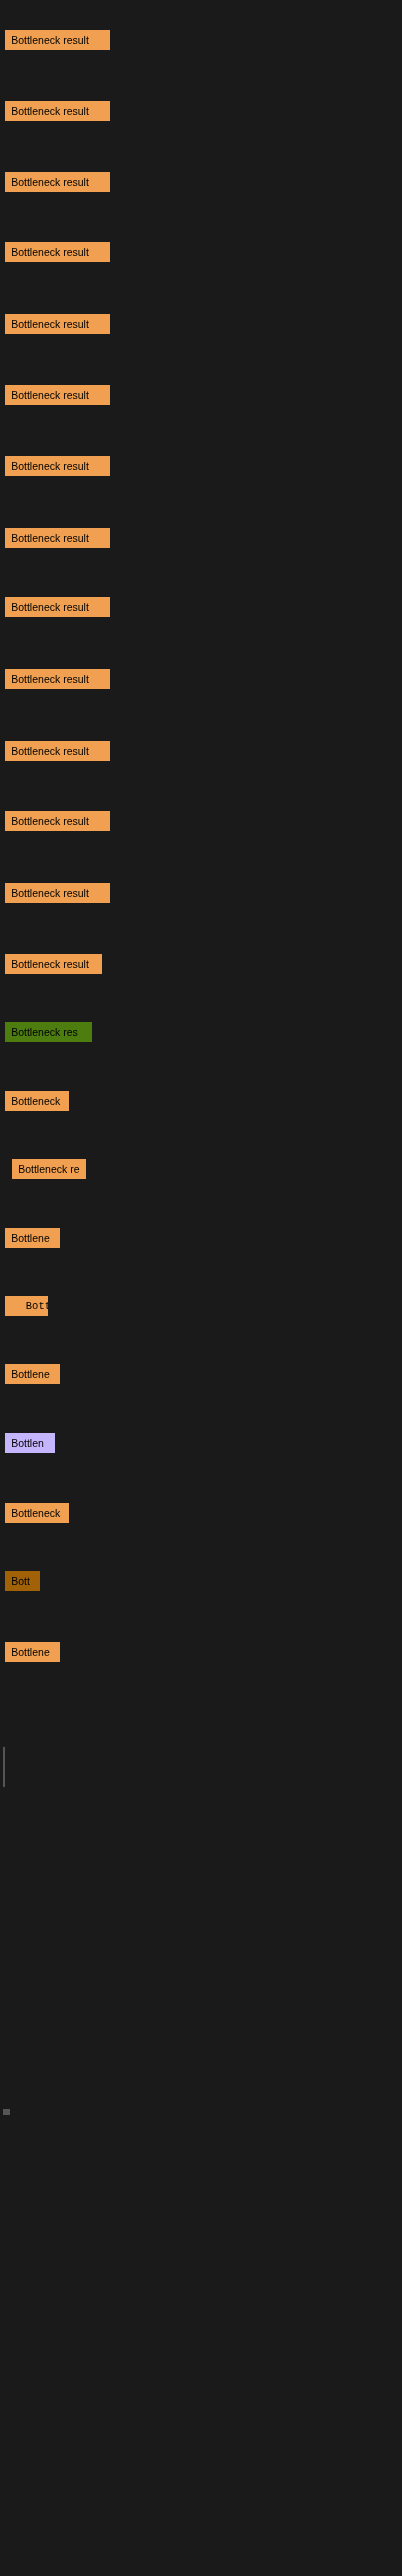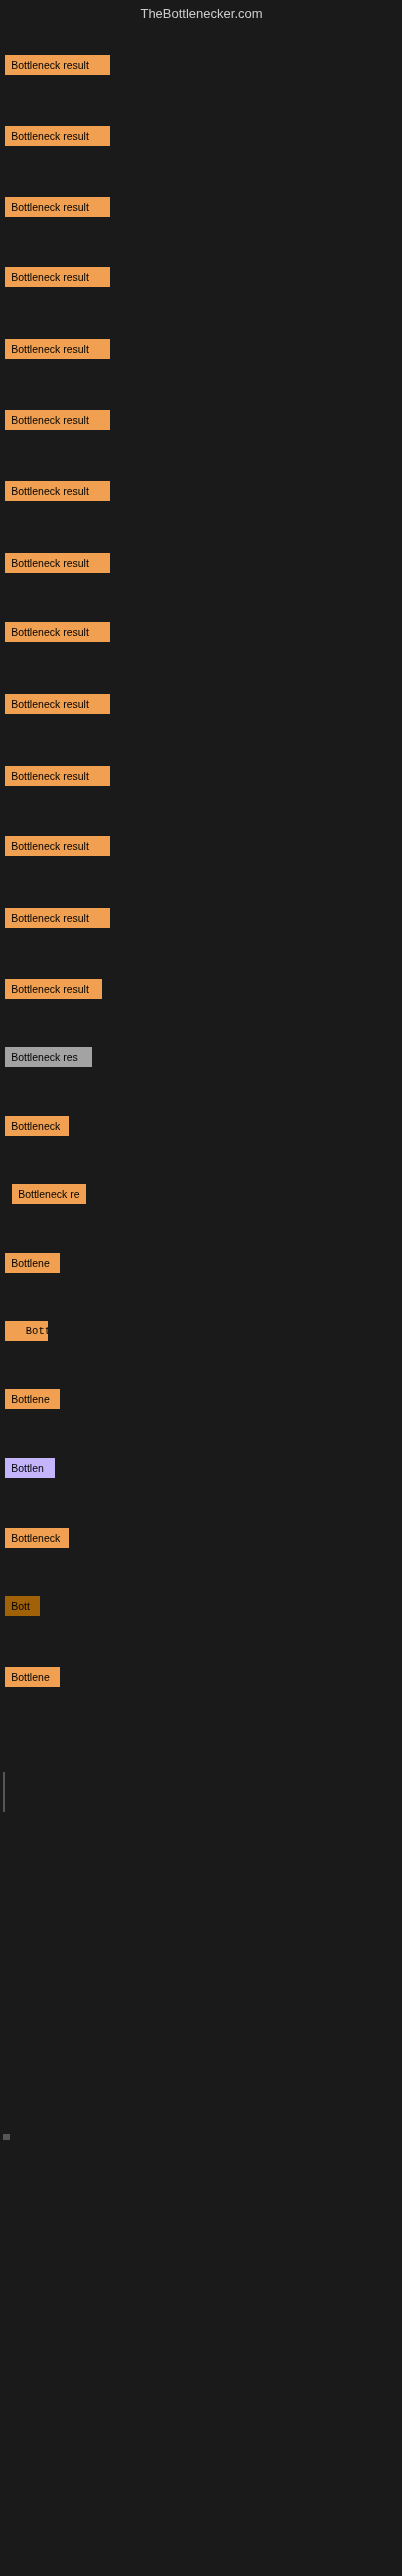--- a/index.html
+++ b/index.html
@@ -14,38 +14,37 @@
       background-color: #1a1a1a;
       font-family: Arial, sans-serif;
       position: relative;
     }
   </style>
 </head>
 <body>
 
 <div style="width:403px; min-height:2576px; background:#1a1a1a; position:relative;">
 
-  <div style="text-align:center; color:#cccccc; font-size:13px; padding:6.4px 0 3.2px 0;">TheBottlenecker.com</div>
 
   <div style="position:relative; height:2576px;">
   <div style="position: absolute; top: 30px; left: 4.8px; background-color: rgb(240, 160, 80); color: rgb(0, 0, 0); padding: 4px 6.4px; font-size: 10.5px; font-family: Arial, sans-serif; white-space: nowrap; overflow: hidden; max-width: 105px; width: 105px;">Bottleneck result</div>
       <div style="position: absolute; top: 101px; left: 4.8px; background-color: rgb(240, 160, 80); color: rgb(0, 0, 0); padding: 4px 6.4px; font-size: 10.5px; font-family: Arial, sans-serif; white-space: nowrap; overflow: hidden; max-width: 105px; width: 105px;">Bottleneck result</div>
       <div style="position: absolute; top: 172px; left: 4.8px; background-color: rgb(240, 160, 80); color: rgb(0, 0, 0); padding: 4px 6.4px; font-size: 10.5px; font-family: Arial, sans-serif; white-space: nowrap; overflow: hidden; max-width: 105px; width: 105px;">Bottleneck result</div>
       <div style="position: absolute; top: 242px; left: 4.8px; background-color: rgb(240, 160, 80); color: rgb(0, 0, 0); padding: 4px 6.4px; font-size: 10.5px; font-family: Arial, sans-serif; white-space: nowrap; overflow: hidden; max-width: 105px; width: 105px;">Bottleneck result</div>
       <div style="position: absolute; top: 314px; left: 4.8px; background-color: rgb(240, 160, 80); color: rgb(0, 0, 0); padding: 4px 6.4px; font-size: 10.5px; font-family: Arial, sans-serif; white-space: nowrap; overflow: hidden; max-width: 105px; width: 105px;">Bottleneck result</div>
       <div style="position: absolute; top: 385px; left: 4.8px; background-color: rgb(240, 160, 80); color: rgb(0, 0, 0); padding: 4px 6.4px; font-size: 10.5px; font-family: Arial, sans-serif; white-space: nowrap; overflow: hidden; max-width: 105px; width: 105px;">Bottleneck result</div>
       <div style="position: absolute; top: 456px; left: 4.8px; background-color: rgb(240, 160, 80); color: rgb(0, 0, 0); padding: 4px 6.4px; font-size: 10.5px; font-family: Arial, sans-serif; white-space: nowrap; overflow: hidden; max-width: 105px; width: 105px;">Bottleneck result</div>
       <div style="position: absolute; top: 528px; left: 4.8px; background-color: rgb(240, 160, 80); color: rgb(0, 0, 0); padding: 4px 6.4px; font-size: 10.5px; font-family: Arial, sans-serif; white-space: nowrap; overflow: hidden; max-width: 105px; width: 105px;">Bottleneck result</div>
       <div style="position: absolute; top: 597px; left: 4.8px; background-color: rgb(240, 160, 80); color: rgb(0, 0, 0); padding: 4px 6.4px; font-size: 10.5px; font-family: Arial, sans-serif; white-space: nowrap; overflow: hidden; max-width: 105px; width: 105px;">Bottleneck result</div>
       <div style="position: absolute; top: 669px; left: 4.8px; background-color: rgb(240, 160, 80); color: rgb(0, 0, 0); padding: 4px 6.4px; font-size: 10.5px; font-family: Arial, sans-serif; white-space: nowrap; overflow: hidden; max-width: 105px; width: 105px;">Bottleneck result</div>
       <div style="position: absolute; top: 741px; left: 4.8px; background-color: rgb(240, 160, 80); color: rgb(0, 0, 0); padding: 4px 6.4px; font-size: 10.5px; font-family: Arial, sans-serif; white-space: nowrap; overflow: hidden; max-width: 105px; width: 105px;">Bottleneck result</div>
       <div style="position: absolute; top: 811px; left: 4.8px; background-color: rgb(240, 160, 80); color: rgb(0, 0, 0); padding: 4px 6.4px; font-size: 10.5px; font-family: Arial, sans-serif; white-space: nowrap; overflow: hidden; max-width: 105px; width: 105px;">Bottleneck result</div>
       <div style="position: absolute; top: 883px; left: 4.8px; background-color: rgb(240, 160, 80); color: rgb(0, 0, 0); padding: 4px 6.4px; font-size: 10.5px; font-family: Arial, sans-serif; white-space: nowrap; overflow: hidden; max-width: 105px; width: 105px;">Bottleneck result</div>
       <div style="position: absolute; top: 954px; left: 4.8px; background-color: rgb(240, 160, 80); color: rgb(0, 0, 0); padding: 4px 6.4px; font-size: 10.5px; font-family: Arial, sans-serif; white-space: nowrap; overflow: hidden; max-width: 97px; width: 97px;">Bottleneck result</div>
-      <div style="position: absolute; top: 1022px; left: 4.8px; background-color: #a3a3a3; color: rgb(0, 0, 0); padding: 4px 6.4px; font-size: 10.5px; font-family: Arial, sans-serif; white-space: nowrap; overflow: hidden; max-width: 87px; width: 87px;">Bottleneck res</div>
+      <div style="position: absolute; top: 1022px; left: 4.8px; background-color: #4d7c0f; color: rgb(0, 0, 0); padding: 4px 6.4px; font-size: 10.5px; font-family: Arial, sans-serif; white-space: nowrap; overflow: hidden; max-width: 87px; width: 87px;">Bottleneck res</div>
       <div style="position: absolute; top: 1091px; left: 4.8px; background-color: rgb(240, 160, 80); color: rgb(0, 0, 0); padding: 4px 6.4px; font-size: 10.5px; font-family: Arial, sans-serif; white-space: nowrap; overflow: hidden; max-width: 64px; width: 64px;">Bottleneck</div>
       <div style="position: absolute; top: 1159px; left: 4.8px; background-color: rgb(240, 160, 80); color: rgb(0, 0, 0); padding: 4px 6.4px; font-size: 10.5px; font-family: Arial, sans-serif; white-space: nowrap; overflow: hidden; max-width: 74px; width: 74px; margin-left: 7px;">Bottleneck re</div>
       <div style="position: absolute; top: 1228px; left: 4.8px; background-color: rgb(240, 160, 80); color: rgb(0, 0, 0); padding: 4px 6.4px; font-size: 10.5px; font-family: Arial, sans-serif; white-space: nowrap; overflow: hidden; max-width: 55px; width: 55px;">Bottlene</div>
       <div style="position: absolute; top: 1296px; left: 4.8px; background-color: rgb(240, 160, 80); color: rgb(0, 0, 0); padding: 4px 21px; font-size: 10.5px; font-family: Liberation Mono, monospace; white-space: nowrap; overflow: hidden; max-width: 43px; width: 43px;">Bottle</div>
       <div style="position: absolute; top: 1364px; left: 4.8px; background-color: rgb(240, 160, 80); color: rgb(0, 0, 0); padding: 4px 6.4px; font-size: 10.5px; font-family: Arial, sans-serif; white-space: nowrap; overflow: hidden; max-width: 55px; width: 55px;">Bottlene</div>
       <div style="position: absolute; top: 1433px; left: 4.8px; background-color: #c4b5fd; color: rgb(0, 0, 0); padding: 4px 6.4px; font-size: 10.5px; font-family: Arial, sans-serif; white-space: nowrap; overflow: hidden; max-width: 50px; width: 50px;">Bottlen</div>
       <div style="position: absolute; top: 1503px; left: 4.8px; background-color: rgb(240, 160, 80); color: rgb(0, 0, 0); padding: 4px 6.4px; font-size: 10.5px; font-family: Arial, sans-serif; white-space: nowrap; overflow: hidden; max-width: 64px; width: 64px;">Bottleneck</div>
       <div style="position: absolute; top: 1571px; left: 4.8px; background-color: #a16207; color: rgb(0, 0, 0); padding: 4px 6.4px; font-size: 10.5px; font-family: Arial, sans-serif; white-space: nowrap; overflow: hidden; max-width: 35px; width: 35px;">Bott</div>
       <div style="position: absolute; top: 1642px; left: 4.8px; background-color: rgb(240, 160, 80); color: rgb(0, 0, 0); padding: 4px 6.4px; font-size: 10.5px; font-family: Arial, sans-serif; white-space: nowrap; overflow: hidden; max-width: 55px; width: 55px;">Bottlene</div>
       <div style="position: absolute; top: 1747px; left: 3.2px; width: 1.6px; height: 40px; background-color: rgb(85, 85, 85);"></div>

